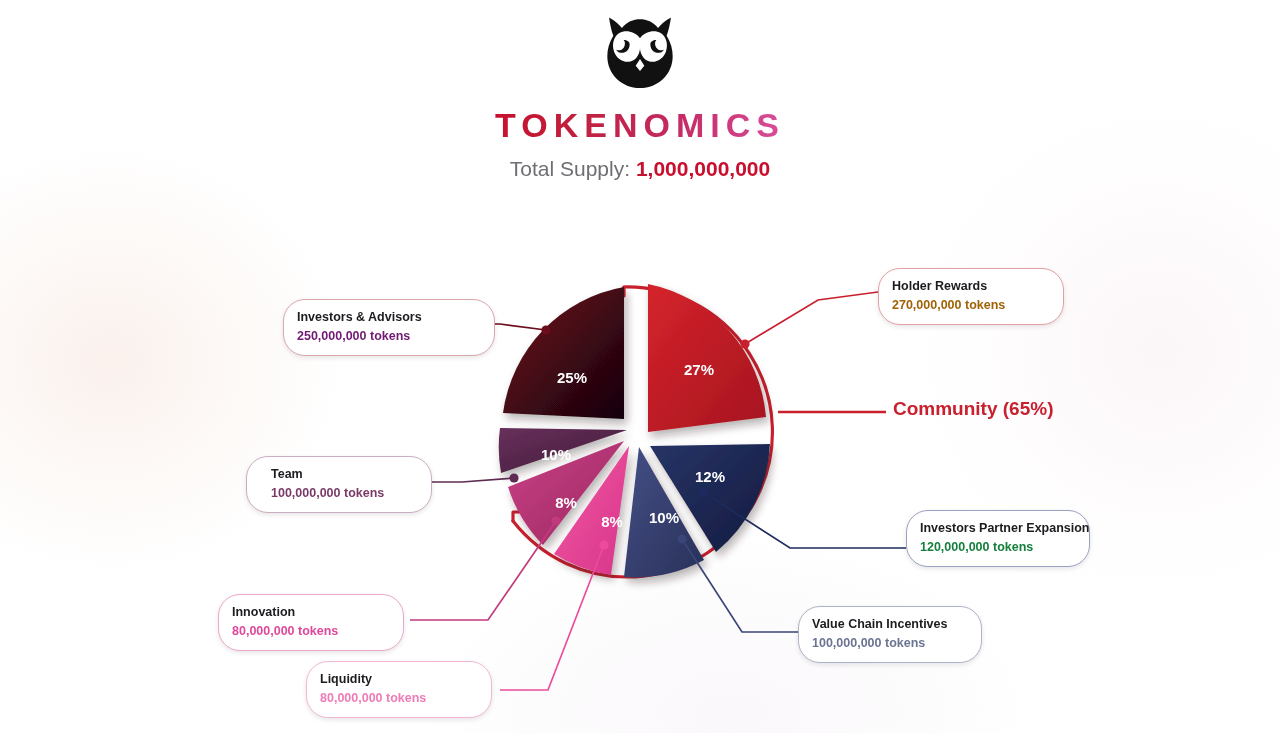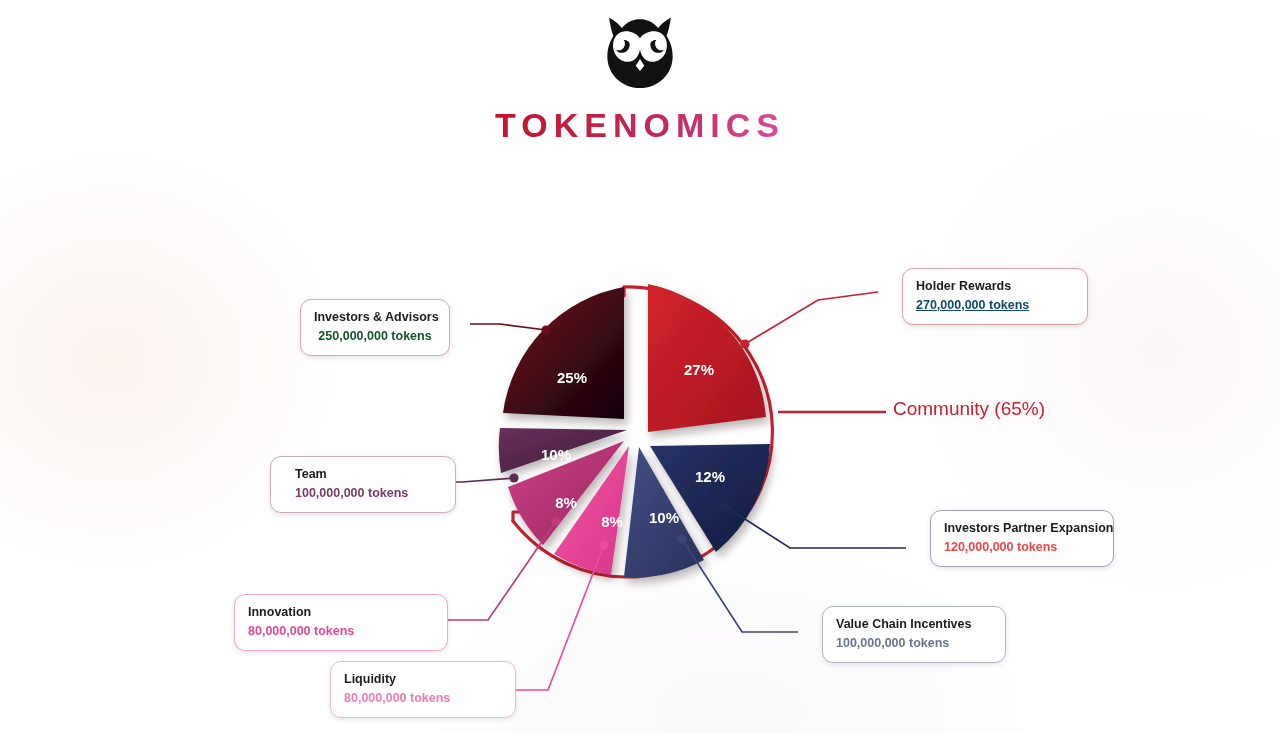--- a/index.html
+++ b/index.html
@@ -32,31 +32,31 @@
     background:linear-gradient(90deg,#C8102E 0%,#C0213F 30%,#C42A62 62%,#D94E9B 100%);
     -webkit-background-clip:text;background-clip:text;color:transparent;
     display:inline-block;
   }
   #supply{font-size:21px;color:#6E6E73;margin-top:12px;font-weight:400;}
   #supply b{color:#C8102E;font-weight:bold;}
 
   #stage{position:absolute;left:0;top:0;width:1280px;height:733px;}
 
   .callout{
-    position:absolute;background:#ffffff;border-radius:11px;
+    position:absolute;background:#ffffff;border-radius:22px;
     border:1.6px solid #d0d0d8;
     box-shadow:0 2px 5px rgba(20,12,20,.10);
-    padding:9px 13px 10px 13px;box-sizing:border-box;margin-left:24px;
+    padding:9px 13px 10px 13px;box-sizing:border-box;
   }
   .callout .c-name{font-size:12.5px;font-weight:bold;color:#1c1c20;line-height:1.35;white-space:nowrap;}
   .callout .c-amt{font-size:12.5px;font-weight:bold;line-height:1.4;white-space:nowrap;margin-top:2px;}
 
   #community-label{
     position:absolute;left:893px;top:398px;
-    font-size:19px;font-weight:normal;color:#C8202E;white-space:nowrap;
+    font-size:19px;font-weight:bold;color:#C8202E;white-space:nowrap;
   }
   .pct{
     font-size:15px;font-weight:bold;fill:#ffffff;
     paint-order:stroke;
   }
 </style>
 </head>
 <body>
 
 <div id="bg-blob-left"></div>
@@ -70,20 +70,24 @@
                C86 10 84 24 81 31 C86 39 88 47 88 55 C88 76 71 92 50 92 C29 92 12 76 12 55
                C12 47 14 39 19 31 C16 24 14 10 14 10 Z" fill="#111111"></path>
       <path d="M50 34 C44 26 33 24 26 28 C19 32 17 42 20 50 C23 58 31 63 39 61 C47 59 51 50 50 41 Z" fill="#ffffff"></path>
       <path d="M50 34 C56 26 67 24 74 28 C81 32 83 42 80 50 C77 58 69 63 61 61 C53 59 49 50 50 41 Z" fill="#ffffff"></path>
       <path d="M38 41 C38 47 34 51 29 51 C26 51 24 50 22 47 C25 49 29 48 31 45 C33 42 33 38 31 36 C35 36 38 38 38 41 Z" fill="#111111"></path>
       <path d="M62 41 C62 47 66 51 71 51 C74 51 76 50 78 47 C75 49 71 48 69 45 C67 42 67 38 69 36 C65 36 62 38 62 41 Z" fill="#111111"></path>
       <path d="M50 58 L55 66 L50 72 L45 66 Z" fill="#ffffff"></path>
     </svg>
   </div>
   <div id="title">TOKENOMICS</div>
+  <div id="supply">
+    <span>Total Supply:</span>
+    <b>1,000,000,000</b>
+  </div>
 </div>
 
 <svg id="stage" viewBox="0 0 1280 733">
   <defs>
     <linearGradient id="g-red" x1="0" y1="0" x2="1" y2="1">
       <stop offset="0%" stop-color="#D5232C"></stop>
         <stop offset="100%" stop-color="#A5151F"></stop>
     </linearGradient>
     <linearGradient id="g-navy" x1="0" y1="0" x2="1" y2="1">
       <stop offset="0%" stop-color="#273466"></stop>
@@ -163,44 +167,44 @@
 
     <path d="M 546 330 L 500 324 L 470 324" stroke="#6B0D1A"></path>
     <circle cx="546" cy="330" r="4.6" fill="#6B0D1A"></circle>
   </g>
 </svg>
 
 <div id="community-label">Community (65%)</div>
 
 <div class="callout" style="left:878px;top:268px;width:186px;border-color:#E2A0A4;">
   <div class="c-name">Holder Rewards</div>
-  <div class="c-amt" style="color:#0c4a6e;text-decoration:underline;">270,000,000 tokens</div>
+  <div class="c-amt" style="color:#a16207;">270,000,000 tokens</div>
 </div>
 
 <div class="callout" style="left:906px;top:510px;width:184px;border-color:#9AA2C2;">
   <div class="c-name">Investors Partner Expansion</div>
-  <div class="c-amt" style="color:#ef4444;">120,000,000 tokens</div>
+  <div class="c-amt" style="color:#15803d;">120,000,000 tokens</div>
 </div>
 
 <div class="callout" style="left:798px;top:606px;width:184px;border-color:#AEB4C8;">
   <div class="c-name">Value Chain Incentives</div>
   <div class="c-amt" style="color:#6B7491;">100,000,000 tokens</div>
 </div>
 
 <div class="callout" style="left:306px;top:661px;width:186px;border-color:#F3B7D4;">
   <div class="c-name">Liquidity</div>
   <div class="c-amt" style="color:#EE7CB6;">80,000,000 tokens</div>
 </div>
 
-<div class="callout" style="left:210px;top:594px;width:214px;border-color:#ECA7CC;">
+<div class="callout" style="left:218px;top:594px;width:186px;border-color:#ECA7CC;">
   <div class="c-name">Innovation</div>
   <div class="c-amt" style="color:#E0489B;">80,000,000 tokens</div>
 </div>
 
 <div class="callout" style="left:246px;top:456px;width:186px;border-color:#C9AEC2;padding-left:24px;">
   <div class="c-name">Team</div>
   <div class="c-amt" style="color:#7A3A68;">100,000,000 tokens</div>
 </div>
 
-<div class="callout" style="left:276px;top:299px;width:150px;border-color:#D9A8AD;">
+<div class="callout" style="left:283px;top:299px;width:212px;border-color:#D9A8AD;">
   <div class="c-name">Investors &amp; Advisors</div>
-  <div class="c-amt" style="color:#14532d;text-align:center;">250,000,000 tokens</div>
+  <div class="c-amt" style="color:#701a75;">250,000,000 tokens</div>
 </div>
 
 </body></html>

